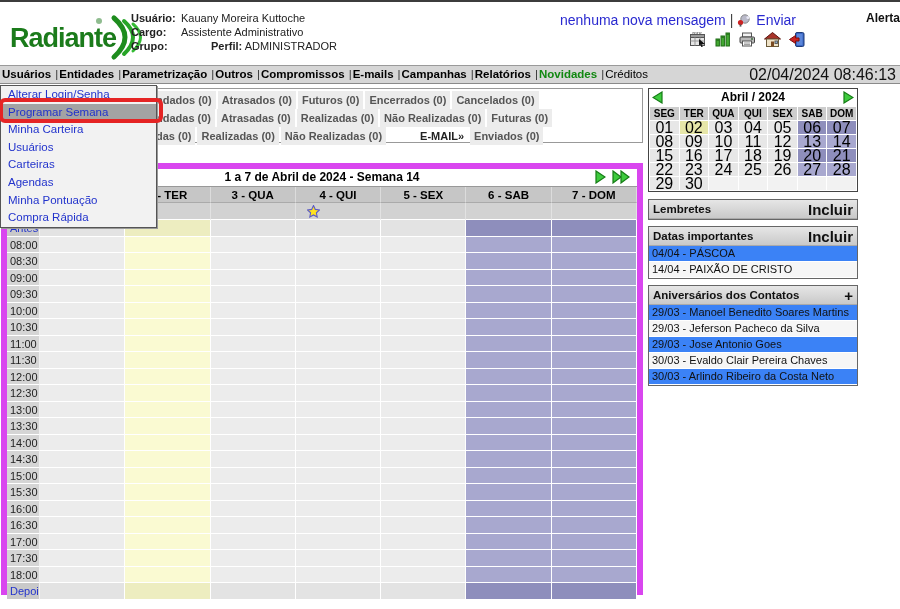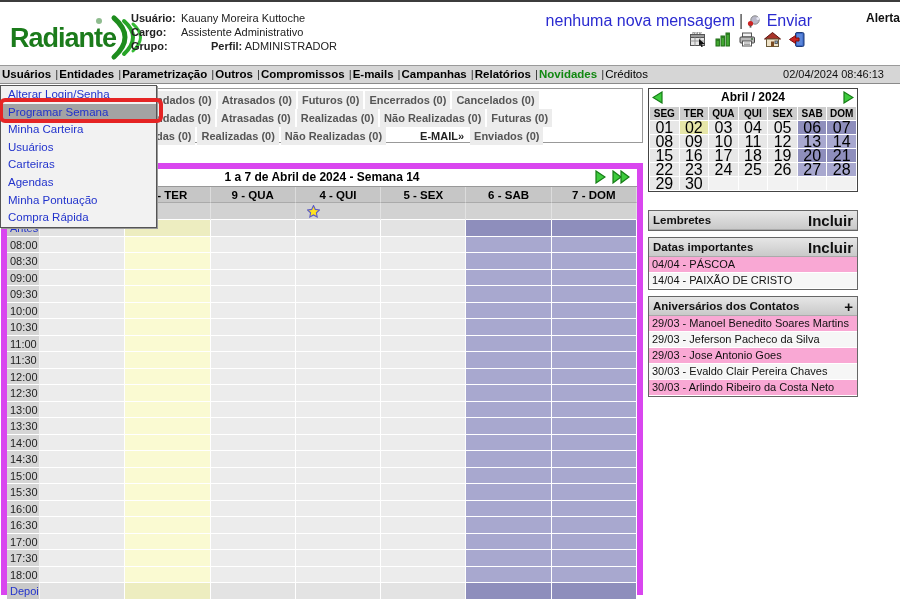--- a/index.html
+++ b/index.html
@@ -11,35 +11,35 @@
   .hdr{position:absolute;left:0;top:2px;width:900px;height:63px;background:#fff;}
   .logo{position:absolute;left:10px;top:14px;width:130px;height:44px;}
   .logo-text{font-size:27px;font-weight:bold;color:#1b7b1b;letter-spacing:-1px;line-height:44px;}
   .logo-arcs{position:absolute;left:96px;top:-4px;}
   .logo-dot{position:absolute;left:86px;top:2px;width:6px;height:6px;border-radius:50%;background:#8fbc8f;}
   .uinfo{position:absolute;left:131px;top:9px;font-size:11px;color:#222;}
   .uinfo .row{height:14px;line-height:14px;}
   .uinfo .lbl{display:inline-block;width:50px;font-weight:bold;}
   .uinfo .perfil-wrap{padding-left:30px;}
   .uinfo .perfil-lbl{font-weight:bold;}
-  .msgline{position:absolute;top:10px;right:88px;font-size:16px;color:#2a2ad0;white-space:nowrap;}
+  .msgline{position:absolute;top:10px;right:104px;font-size:14px;color:#2a2ad0;white-space:nowrap;}
   .msgline .sep{color:#444;margin:0 4px;}
   .msgline a{color:#2a2ad0;text-decoration:none;}
   .alerta{position:absolute;top:9px;right:0px;font-size:12px;font-weight:bold;color:#111;}
   .toolbar{position:absolute;top:30px;right:95px;display:flex;gap:8px;align-items:flex-end;}
   .tb-icon{display:inline-block;}
 
   
   .menubar{position:absolute;left:0;top:65px;width:900px;height:19px;background:#d6d6d6;
     border-top:1px solid #9a9a9a;border-bottom:1px solid #8a8a8a;box-sizing:border-box;
     font-size:11.5px;line-height:17px;white-space:nowrap;padding-left:2px;}
   .mb-item{font-weight:bold;cursor:pointer;}
   .mb-item.plain{font-weight:normal;}
   .mb-sep{color:#333;margin:0 1px 0 4px;}
-  .mb-date{position:absolute;right:16px;top:0;font-size:11px;line-height:17px;color:#111;}
+  .mb-date{position:absolute;right:4px;top:0;font-size:16px;line-height:17px;color:#111;}
 
   
   .dropdown{position:absolute;left:0;top:85px;width:155px;background:#f2f2f2;
     border:1px solid #555;box-shadow:1px 1px 0 #999;z-index:10;}
   .dd-item{height:17.6px;line-height:17.6px;padding-left:7px;font-size:11.5px;color:#2233cc;cursor:pointer;}
   .dd-item.hl{background:#a3a3a3;}
   .redbox{position:absolute;left:-1px;top:98px;width:156px;height:17px;
     border:4px solid #e52424;border-radius:6px;z-index:11;pointer-events:none;}
 
   
@@ -68,40 +68,40 @@
   .c-time.link{color:#2233cc;cursor:pointer;}
   .c-weekday{background:#ececec;}
   .c-weekday.edge{background:#e3e3e3;}
   .c-today{background:#fafad2;}
   .c-today.edge{background:#ededc0;}
   .c-weekend{background:#a8a8cf;}
   .c-weekend.edge{background:#8e8ebc;}
 
   
   .sidebar{position:absolute;left:648px;top:88px;width:210px;}
-  .minical{border:1px solid #444;background:#fff;box-sizing:border-box;margin-bottom:18px;}
+  .minical{border:1px solid #444;background:#fff;box-sizing:border-box;margin-bottom:7px;}
   .mc-title{position:relative;height:17px;text-align:center;font-size:12px;font-weight:bold;line-height:17px;}
   .mc-arrow{position:absolute;top:2px;cursor:pointer;}
   .mc-arrow.left{left:3px;}
   .mc-arrow.right{right:3px;}
   .mc-grid{display:grid;grid-template-columns:repeat(7,1fr);gap:1px;background:#fff;padding:1px;}
   .mc-hcell{background:#cdcdcd;font-size:10px;font-weight:bold;text-align:center;height:13px;line-height:13px;}
   .mc-cell{background:#e7e7e7;font-size:16px;text-align:center;height:13px;line-height:13px;cursor:pointer;}
   .mc-cell.empty{background:#f2f2f2;cursor:default;}
   .mc-cell.wkd-dark{background:#8e8ebc;}
   .mc-cell.wkd-light{background:#a8a8cf;}
   .mc-cell.today{background:#e6e6a8;}
   .panel{border:1px solid #666;background:#fff;margin-bottom:6px;}
   .panel-header{display:flex;justify-content:space-between;align-items:center;
     background:linear-gradient(#e6e6e6,#c9c9c9);border-bottom:1px solid #aaa;
     padding:2px 4px;height:14px;}
   .panel-title{font-size:11.5px;font-weight:bold;color:#111;}
   .panel-action{font-size:15px;font-weight:bold;color:#111;cursor:pointer;}
   .panel-item{font-size:11px;color:#111;height:15px;line-height:15px;padding-left:3px;
-    background:#f9a8d4;border-bottom:1px solid #fff;white-space:nowrap;overflow:hidden;}
+    background:#3b82f6;border-bottom:1px solid #fff;white-space:nowrap;overflow:hidden;}
   .panel-item.alt{background:#f6f6f6;}
 </style>
 </head>
 <body>
 
 <div class="container">
   <div class="topline"></div>
 
   <div class="hdr">
     <div class="logo">
@@ -209,21 +209,21 @@
         <svg width="19" height="14" viewBox="0 0 19 14">
             <polygon points="1,1 9,7 1,13" fill="#3ecb3e" stroke="#157c15" stroke-width="1.2"></polygon>
             <polygon points="9,1 17,7 9,13" fill="#3ecb3e" stroke="#157c15" stroke-width="1.2"></polygon>
           </svg>
       </span>
     </div>
     <div class="week-grid">
         <div class="wcell wh"></div>
         <div class="wcell wh">1 - SEG</div>
         <div class="wcell wh">2 - TER</div>
-        <div class="wcell wh">9 - QUA</div>
+        <div class="wcell wh">3 - QUA</div>
         <div class="wcell wh">4 - QUI</div>
         <div class="wcell wh">5 - SEX</div>
         <div class="wcell wh">6 - SAB</div>
         <div class="wcell wh">7 - DOM</div>
         <div class="wcell ws"></div>
         <div class="wcell ws"></div>
         <div class="wcell ws"></div>
         <div class="wcell ws"></div>
         <div class="wcell ws"><svg width="13" height="13" viewBox="0 0 13 13">
             <polygon points="6.5,0.5 8.3,4.4 12.5,4.9 9.4,7.8 10.2,12 6.5,9.9 2.8,12 3.6,7.8 0.5,4.9 4.7,4.4" fill="#ffe21f" stroke="#5a5ac8" stroke-width="1.1"></polygon>

